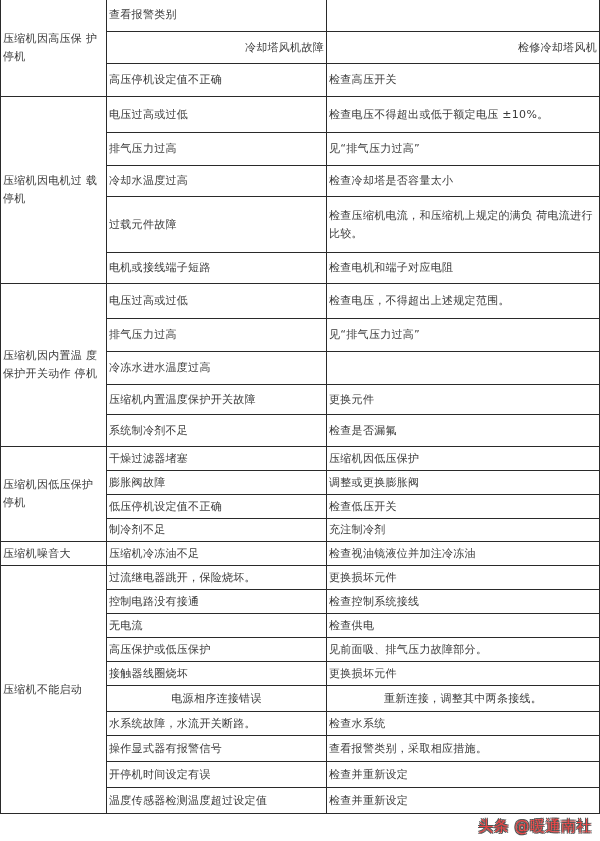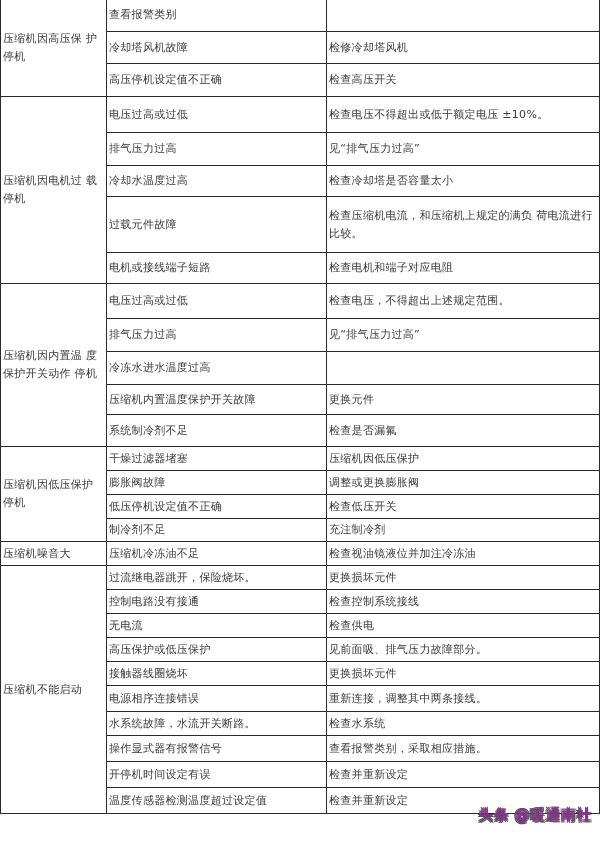--- a/index.html
+++ b/index.html
@@ -5,41 +5,41 @@
   html, body { margin: 0; padding: 0; background: #ffffff; }
   body { width: 600px; height: 841px; overflow: hidden; position: relative;
          font-family: "DejaVu Sans", "Liberation Sans", sans-serif; color: #333333; }
   table.fault { position: absolute; left: 0; top: -2px; width: 599px;
                 border-collapse: collapse; table-layout: fixed; font-size: 11px; }
   table.fault td { border: 1px solid #2a2a2a; padding: 0 2px; vertical-align: middle;
                    line-height: 18px; color: #3a3a3a; letter-spacing: 0.3px; }
   col.c1 { width: 106px; } col.c2 { width: 220px; } col.c3 { width: 273px; }
   td.sym { padding-left: 4px; line-height: 22px; }
   td.top { vertical-align: top; padding-top: 4px; }
-  .watermark { position: absolute; right: 8px; bottom: 16px; font-size: 15px;
-               color: #a21caf; background: rgba(255,255,255,0.0);
+  .watermark { position: absolute; right: 8px; bottom: 5px; font-size: 15px;
+               color: #ef4444; background: rgba(255,255,255,0.0);
                text-shadow: -1px -1px 0 #555, 1px -1px 0 #555, -1px 1px 0 #555, 1px 1px 0 #555;
                letter-spacing: 0.5px; }
 </style>
 </head>
 <body>
 
 <table class="fault">
   <colgroup>
       <col class="c1">
       <col class="c2">
       <col class="c3">
     </colgroup>
   <tbody id="tbody">
       <tr style="height: 33px;">
         <td class="sym" rowspan="3">压缩机因高压保 护停机</td>
         <td>查看报警类别</td>
         <td></td>
       </tr>
-      <tr style="height: 32px;">
+      <tr style="height: 32px; text-align: right;">
         <td>冷却塔风机故障</td>
         <td>检修冷却塔风机</td>
       </tr>
       <tr style="height: 33px;">
         <td>高压停机设定值不正确</td>
         <td>检查高压开关</td>
       </tr>
       <tr style="height: 36px;">
         <td class="sym" rowspan="5">压缩机因电机过 载停机</td>
         <td>电压过高或过低</td>
@@ -118,21 +118,21 @@
         <td>检查供电</td>
       </tr>
       <tr style="height: 24px;">
         <td>高压保护或低压保护</td>
         <td>见前面吸、排气压力故障部分。</td>
       </tr>
       <tr style="height: 24px;">
         <td>接触器线圈烧坏</td>
         <td>更换损坏元件</td>
       </tr>
-      <tr style="height: 26px;">
+      <tr style="height: 26px; text-align: center;">
         <td>电源相序连接错误</td>
         <td>重新连接，调整其中两条接线。</td>
       </tr>
       <tr style="height: 24px;">
         <td>水系统故障，水流开关断路。</td>
         <td>检查水系统</td>
       </tr>
       <tr style="height: 26px;">
         <td>操作显式器有报警信号</td>
         <td>查看报警类别，采取相应措施。</td>

